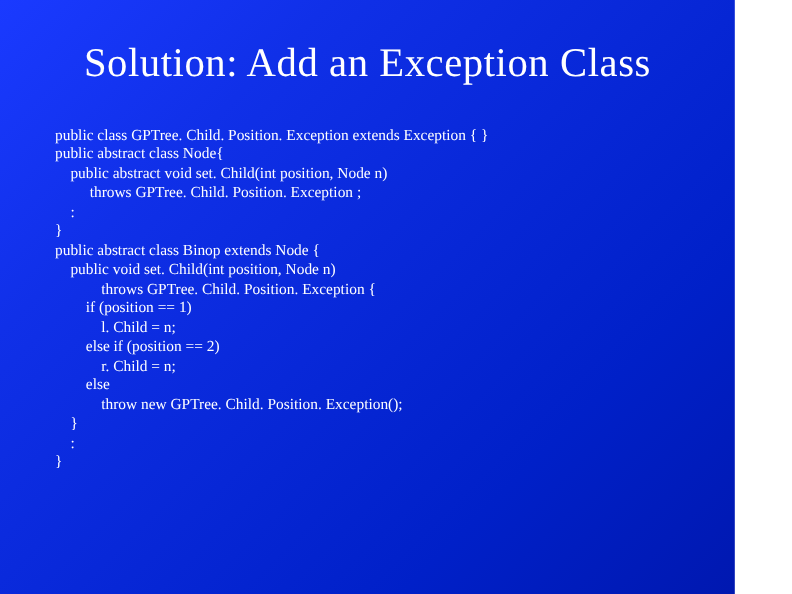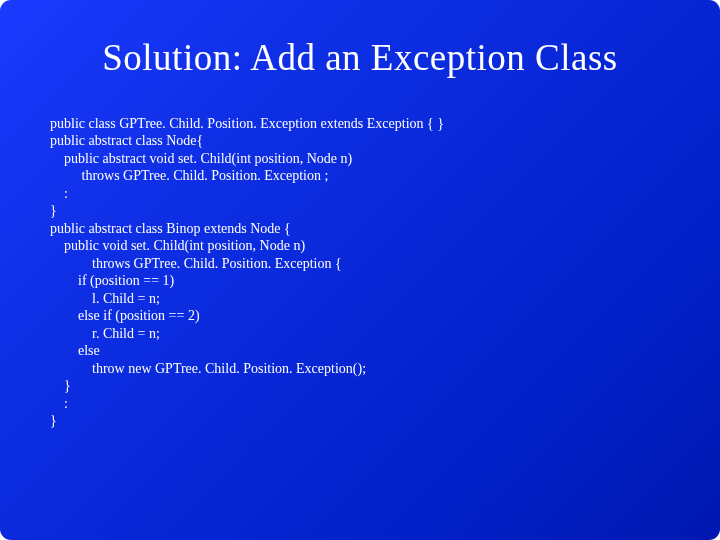--- a/index.html
+++ b/index.html
@@ -4,27 +4,26 @@
 <style>
   html, body {
     margin: 0;
     padding: 0;
     width: 720px;
     height: 540px;
     overflow: hidden;
     font-family: "Times New Roman", Times, serif;
   }
   .slide {
-    width: 720px;
+    width: 668px;
     height: 540px;
     background: linear-gradient(135deg, #1a3aff 0%, #1030e8 25%, #0828d8 50%, #0020c8 75%, #0018b0 100%);
     color: #ffffff;
     box-sizing: border-box;
     position: relative;
-    border-radius: 11px;
   }
   .title {
     font-size: 37px;
     font-weight: normal;
     color: #fff;
     text-align: center;
     padding-top: 36px;
     padding-bottom: 18px;
     letter-spacing: 0.5px;
   }

